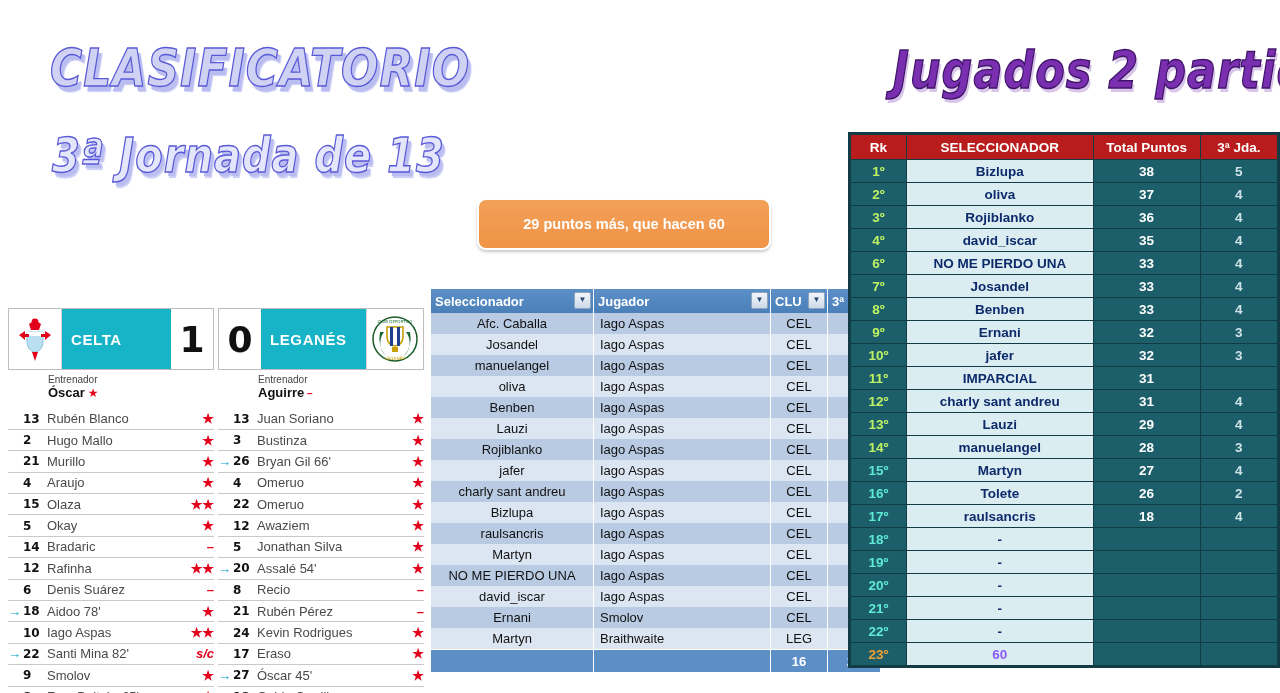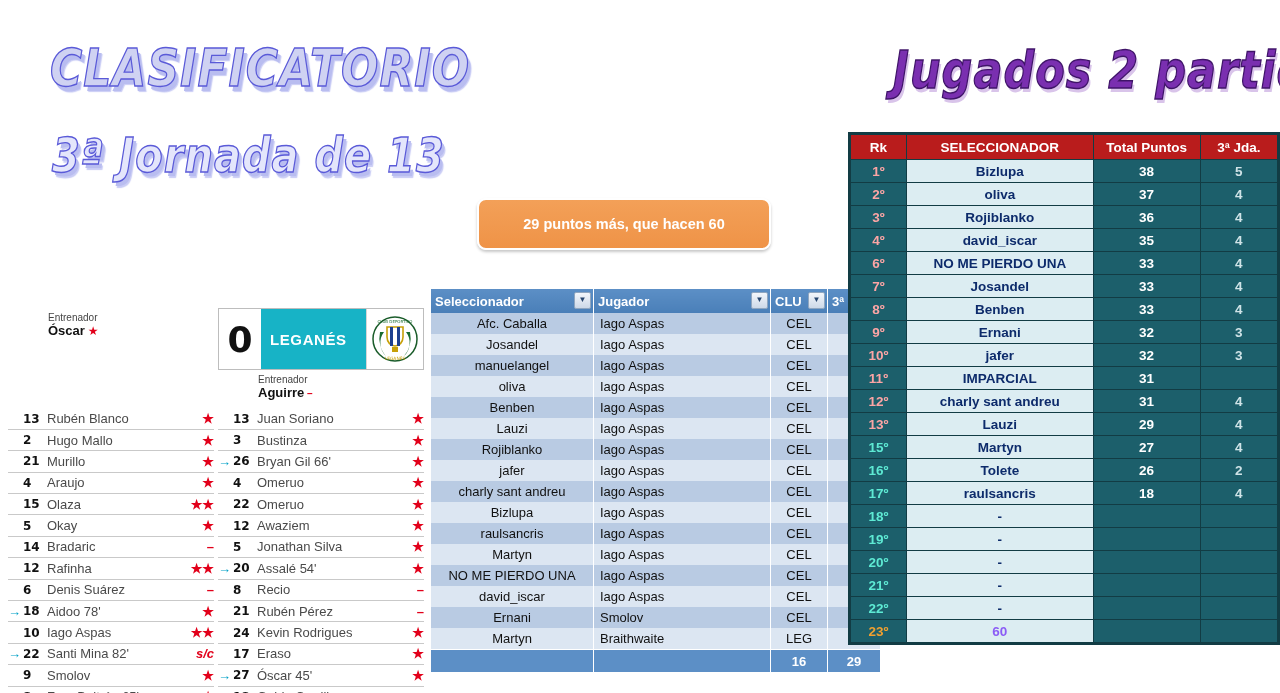--- a/index.html
+++ b/index.html
@@ -110,21 +110,21 @@
   #rank{position:absolute;left:848px;top:132px;border:2px solid #123c44;}
   #rank table{border-collapse:collapse;font-size:13.5px;}
   #rank th{
     background:#b91c1c;color:#ffffff;font-weight:bold;
     border:1px solid #123c44;padding:2px 4px;height:20px;text-align:center;
   }
   #rank td{
     border:1px solid #123c44;height:20px;padding:1px 4px;text-align:center;
     background:#1c5f6b;color:#e8f4f6;font-weight:bold;
   }
-  #rank td.rk{width:48px;color:#fca5a5;}
+  #rank td.rk{width:48px;color:#bef264;}
   #rank td.rk.alt{color:#f0a030;}
   #rank td.rk.plain{color:#5eead4;margin-top:31px;}
   #rank td.name{
     width:180px;background:#dcedf2;color:#0d2b6b;font-weight:bold;
   }
   #rank td.name.red{color:#8b5cf6;}
   #rank td.pts{width:100px;color:#ffffff;margin-left:16px;}
   #rank td.jda{width:70px;color:#cfe3e7;font-weight:bold;}
 </style>
 </head>
@@ -135,20 +135,35 @@
 <div class="wordart" id="title-right">Jugados 2 partidos</div>
 
 <div id="callout">
   <span>29 puntos más, que hacen 60</span>
 </div>
 
 <div id="match">
   <div class="teams">
 
     <div class="team">
+      <div class="team-head">
+        <div class="crest">
+          <svg width="34" height="46" viewBox="0 0 34 46">
+            <path d="M17 4 L23 8 L21 14 L13 14 L11 8 Z" fill="#e2001a"></path>
+            <circle cx="17" cy="6" r="3.4" fill="#e2001a"></circle>
+            <path d="M9 16 h16 v10 a8 10 0 0 1 -8 10 a8 10 0 0 1 -8 -10 Z" fill="#b9dff0" stroke="#8cc5e0" stroke-width="1"></path>
+            <path d="M9 16 h16 v4 h-16 Z" fill="#ffffff"></path>
+            <path d="M1 19 l6 -4 l0 3 l4 0 l0 3 l-4 0 l0 3 Z" fill="#e2001a"></path>
+            <path d="M33 19 l-6 -4 l0 3 l-4 0 l0 3 l4 0 l0 3 Z" fill="#e2001a"></path>
+            <path d="M14 36 h6 l-3 9 Z" fill="#e2001a"></path>
+          </svg>
+        </div>
+        <div class="team-name">CELTA</div>
+        <div class="score">1</div>
+      </div>
       <div class="coach">
         <span>Entrenador</span><br>
         <b>Óscar</b>
         <span class="st">★</span>
       </div>
     </div>
 
     <div class="team right">
       <div class="team-head">
         <div class="score">0</div>
@@ -557,20 +572,26 @@
           <td class="pts">31</td>
           <td class="jda">4</td>
         </tr>
         <tr>
           <td class="rk">13º</td>
           <td class="name">Lauzi</td>
           <td class="pts">29</td>
           <td class="jda">4</td>
         </tr>
         <tr>
+          <td class="rk">14º</td>
+          <td class="name">manuelangel</td>
+          <td class="pts">28</td>
+          <td class="jda">3</td>
+        </tr>
+        <tr>
           <td class="rk plain">15º</td>
           <td class="name">Martyn</td>
           <td class="pts">27</td>
           <td class="jda">4</td>
         </tr>
         <tr>
           <td class="rk plain">16º</td>
           <td class="name">Tolete</td>
           <td class="pts">26</td>
           <td class="jda">2</td>

